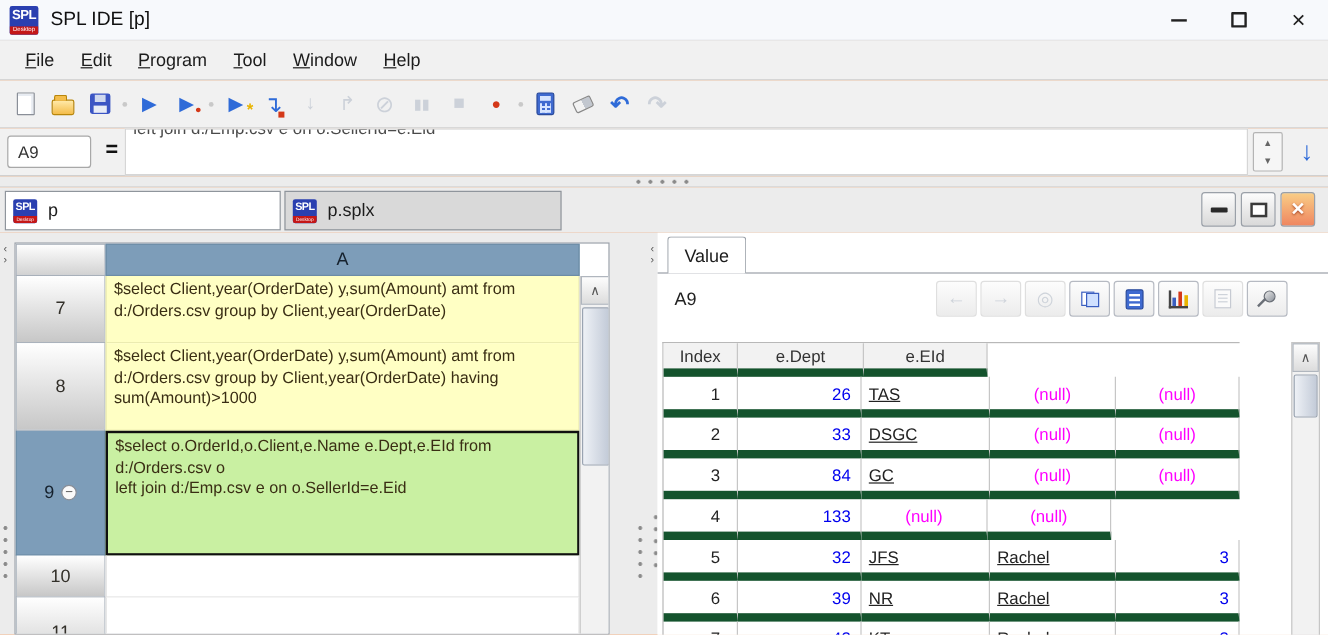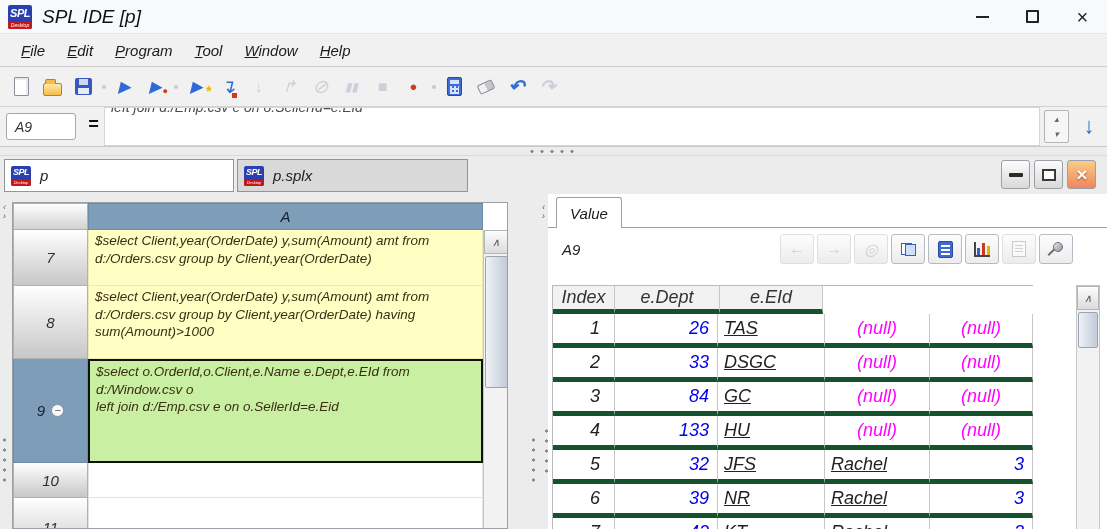--- a/index.html
+++ b/index.html
@@ -2,32 +2,32 @@
 <html><head>
 <meta charset="utf-8">
 <style>
   * { box-sizing: border-box; }
   html,body { margin:0; padding:0; }
   body {
     width:1107px; height:529px; overflow:hidden;
     font-family:"Liberation Sans", sans-serif;
     background:#fff; -webkit-font-smoothing:antialiased;
   }
-  .app { position:relative; width:1107px; height:529px; background:#f97316;font-style:italic; }
+  .app { position:relative; width:1107px; height:529px; background:#f97316; }
 
   
   .titlebar { height:34px; background:#f7f9fc; border-bottom:1px solid #e3e6ea;
     display:flex; align-items:center; }
   .logo { position:relative; width:24px; height:24px; margin-left:8px; background:#2a3fb0;
     border-radius:2px; overflow:hidden; flex:none; }
   .logo-text { position:absolute; top:2px; left:0; right:0; text-align:center;
     color:#fff; font-weight:bold; font-size:11px; letter-spacing:-0.5px; }
   .logo-sub { position:absolute; bottom:0; left:0; right:0; height:7px; background:#c41717;
     color:#fff; font-size:5px; line-height:7px; text-align:center; overflow:hidden; }
-  .title { margin-left:10px; font-size:19px; color:#101010; }
+  .title { margin-left:10px; font-size:16px; color:#101010; }
   .winbtns { margin-left:auto; display:flex; height:34px; }
   .winbtn { width:50px; height:34px; display:flex; align-items:center; justify-content:center; }
   .wb-min { width:13px; height:2px; background:#222; }
   .wb-max { width:13px; height:13px; border:2px solid #222; border-radius:1px; }
   .wb-close { font-size:20px; color:#222; font-weight:400; line-height:20px; }
 
   
   .menubar { height:33px; background:#f1f1f1; border-bottom:1px solid #cfcfcf;
     display:flex; align-items:center; padding-left:10px; font-size:15px; color:#1c1c1c; }
   .menu-item { display:inline-block; padding:5px 11px; cursor:default; }
@@ -167,21 +167,21 @@
   .ic-props { width:14px; height:16px; background:#fafafa; border:1px solid #c6cad2; padding:3px 2px; }
   .ic-props i { display:block; height:1px; background:#ced3da; margin-bottom:2px; }
   .ic-pin { position:relative; width:16px; height:16px; }
   .ic-pin::before { content:""; position:absolute; right:1px; top:1px; width:8px; height:8px; border-radius:50%;
     background:linear-gradient(135deg,#e8e8e8,#8f959e); border:1px solid #6a6f77; }
   .ic-pin::after { content:""; position:absolute; left:1px; bottom:1px; width:9px; height:2px; background:#6a6f77;
     transform:rotate(-45deg); transform-origin:left bottom; }
 
   .vtable { position:absolute; left:4px; top:57px; border-top:1px solid #b8b8b8; border-left:1px solid #b8b8b8; }
   .vrow { display:flex; }
-  .vc { border-right:1px solid #c6c6c6; border-bottom:5px solid #14532d; font-size:18px;
+  .vc { border-right:1px solid #c6c6c6; border-bottom:7px solid #14532d; font-size:14px;
     display:flex; align-items:center; height:34px; overflow:hidden; color:#222; }
   .vh { height:28px; background:#f2f2f2; color:#333; justify-content:center; }
   .c0 { width:62px; } .c1 { width:103px; } .c2 { width:107px; } .c3 { width:105px; } .c4 { width:103px; }
   .idx { justify-content:flex-end; padding-right:14px; }
   .num { justify-content:flex-end; padding-right:8px; color:#0000ee; }
   .str { justify-content:flex-start; padding-left:6px; text-decoration:underline; }
   .nul { justify-content:center; color:#ff00ff; }
   .vsb { position:absolute; right:7px; top:57px; width:24px; height:245px; background:#f2f2f2;
     border:1px solid #c6c6c6; }
   .vsb-thumb { position:absolute; top:26px; left:1px; width:20px; height:36px;
@@ -348,21 +348,21 @@
         </div>
         <div class="grow h-r8">
           <div class="rowhead">8</div>
           <div class="gcell yellow">$select Client,year(OrderDate) y,sum(Amount) amt from d:/Orders.csv group by Client,year(OrderDate) having sum(Amount)&gt;1000</div>
         </div>
         <div class="grow h-r9">
           <div class="rowhead sel">
             <span>9</span>
             <span class="collapse">−</span>
           </div>
-          <div class="gcell green">$select o.OrderId,o.Client,e.Name e.Dept,e.EId from d:/Window.csv o
+          <div class="gcell green">$select o.OrderId,o.Client,e.Name e.Dept,e.EId from d:/Orders.csv o
 left join d:/Emp.csv e on o.SellerId=e.Eid</div>
         </div>
         <div class="grow h-r10">
           <div class="rowhead">10</div>
           <div class="gcell empty"></div>
         </div>
         <div class="grow h-r11">
           <div class="rowhead">11</div>
           <div class="gcell empty"></div>
         </div>
@@ -450,21 +450,20 @@
           <div class="vrow">
             <div class="vc c0 idx">3</div>
             <div class="vc c1 num">84</div>
             <div class="vc c2 str">GC</div>
             <div class="vc c3 nul">(null)</div>
             <div class="vc c4 nul">(null)</div>
           </div>
           <div class="vrow">
             <div class="vc c0 idx">4</div>
             <div class="vc c1 num">133</div>
-            <div class="vc c2 str">HU</div>
             <div class="vc c3 nul">(null)</div>
             <div class="vc c4 nul">(null)</div>
           </div>
           <div class="vrow">
             <div class="vc c0 idx">5</div>
             <div class="vc c1 num">32</div>
             <div class="vc c2 str">JFS</div>
             <div class="vc c3 str">Rachel</div>
             <div class="vc c4 num">3</div>
           </div>

